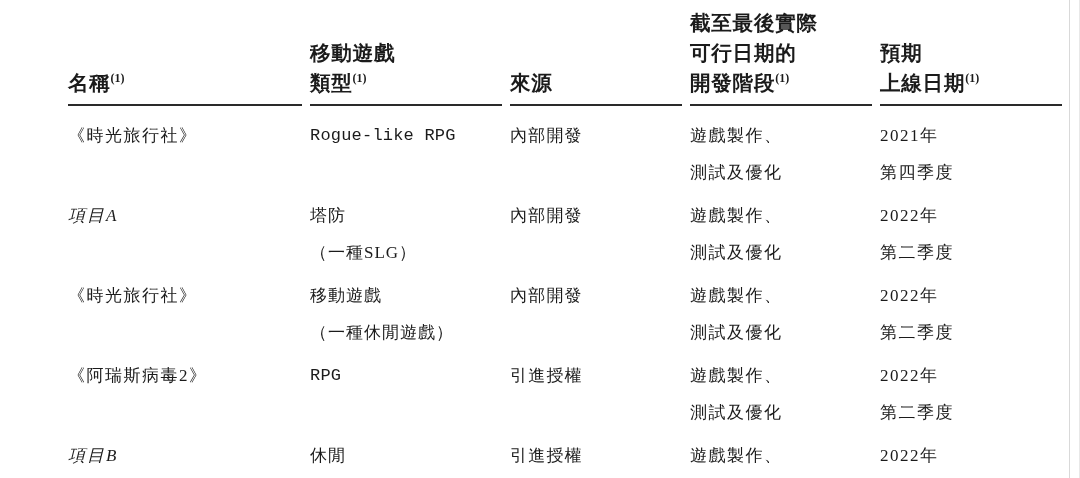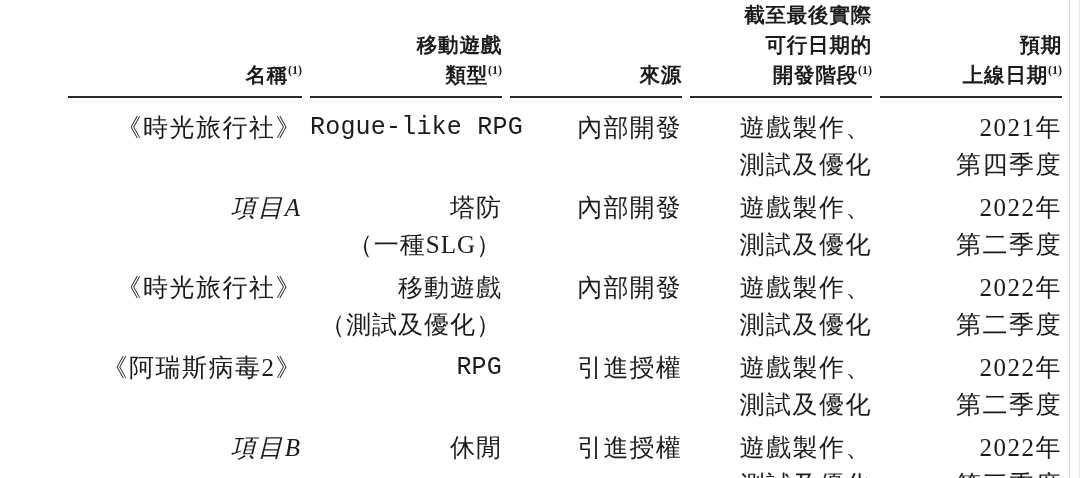--- a/index.html
+++ b/index.html
@@ -53,25 +53,25 @@
   
   col.c-name   { width: 242px; }
   col.c-genre  { width: 200px; }
   col.c-source { width: 180px; }
   col.c-stage  { width: 190px; }
   col.c-launch { width: 190px; }
 
   
   thead th {
     vertical-align: bottom;
-    text-align: right;
+    text-align: left;
     font-weight: bold;
     font-size: 20.5px;
     line-height: 30px;
-    padding: 0 4px 5px 4px;
+    padding: 8px 4px 5px 4px;
     letter-spacing: 0.8px;
   }
   thead th .rulebox {
     display: block;
     border-bottom: 2.6px solid #2a2a2a;
     padding-bottom: 6px;
   }
   thead th .hline {
     display: block;
     white-space: nowrap;
@@ -79,23 +79,23 @@
   .sup {
     font-size: 12px;
     vertical-align: super;
     line-height: 0;
     letter-spacing: 0;
     font-weight: bold;
   }
 
   
   tbody td {
-    text-align: right;
+    text-align: left;
     vertical-align: top;
-    font-size: 25px;
+    font-size: 17px;
     line-height: 37px;
     padding: 6px 4px 0 4px;
     letter-spacing: 1.2px;
     font-weight: normal;
   }
   tbody tr td { height: 74px; }
   tbody td .line {
     display: block;
     white-space: nowrap;
   }
@@ -194,21 +194,21 @@
             <span class="line">2022年</span>
             <span class="line">第二季度</span>
           </td>
         </tr>
         <tr>
           <td class="name-cell">
             <span class="line">《時光旅行社》</span>
           </td>
           <td class="genre-cell">
             <span class="line">移動遊戲</span>
-            <span class="line">（測試及優化）</span>
+            <span class="line">（一種休閒遊戲）</span>
           </td>
           <td>
             <span class="line">內部開發</span>
           </td>
           <td class="stage-cell">
             <span class="line">遊戲製作、</span>
             <span class="line">測試及優化</span>
           </td>
           <td class="launch-cell">
             <span class="line">2022年</span>

